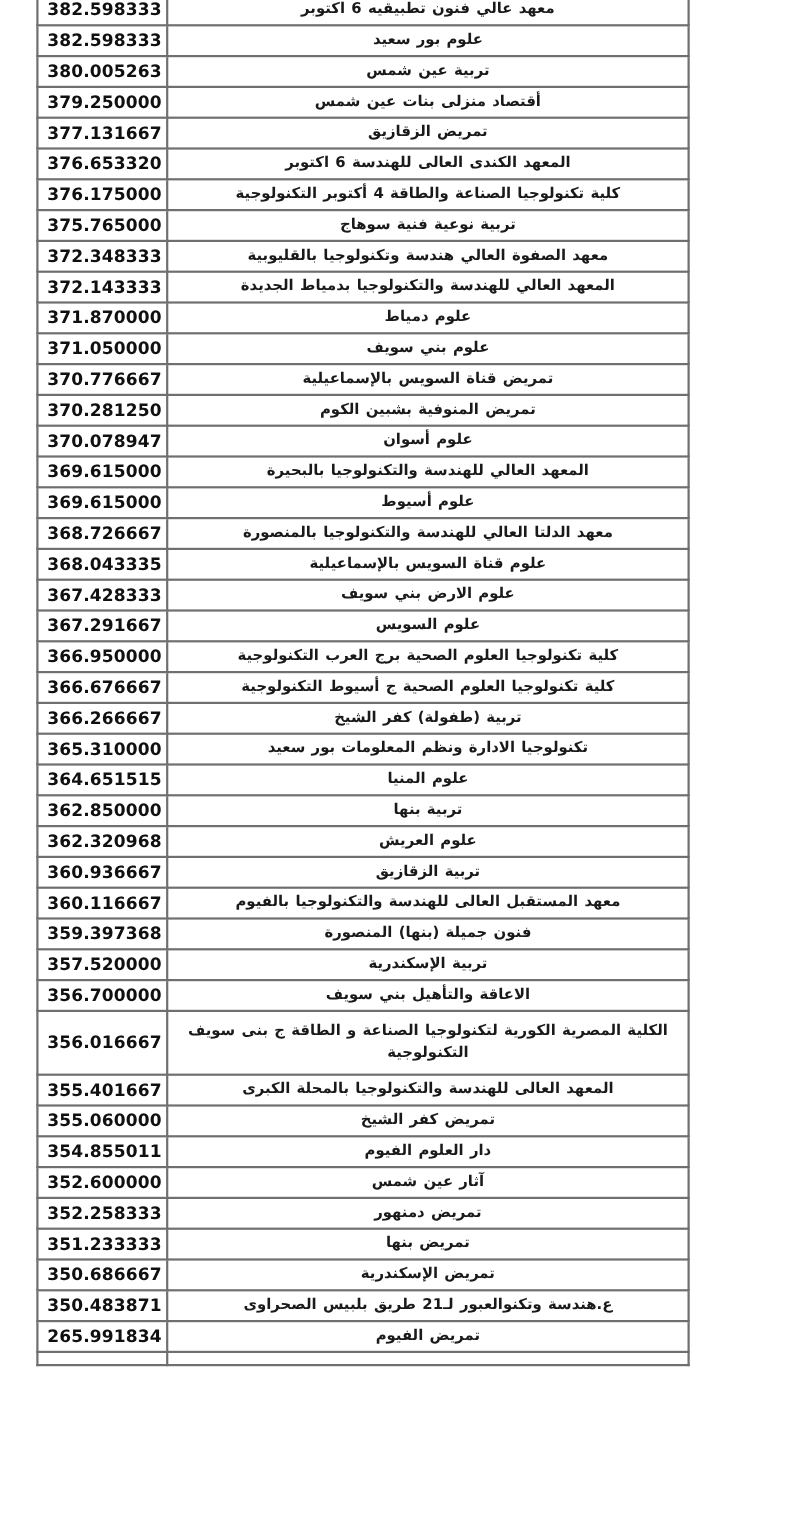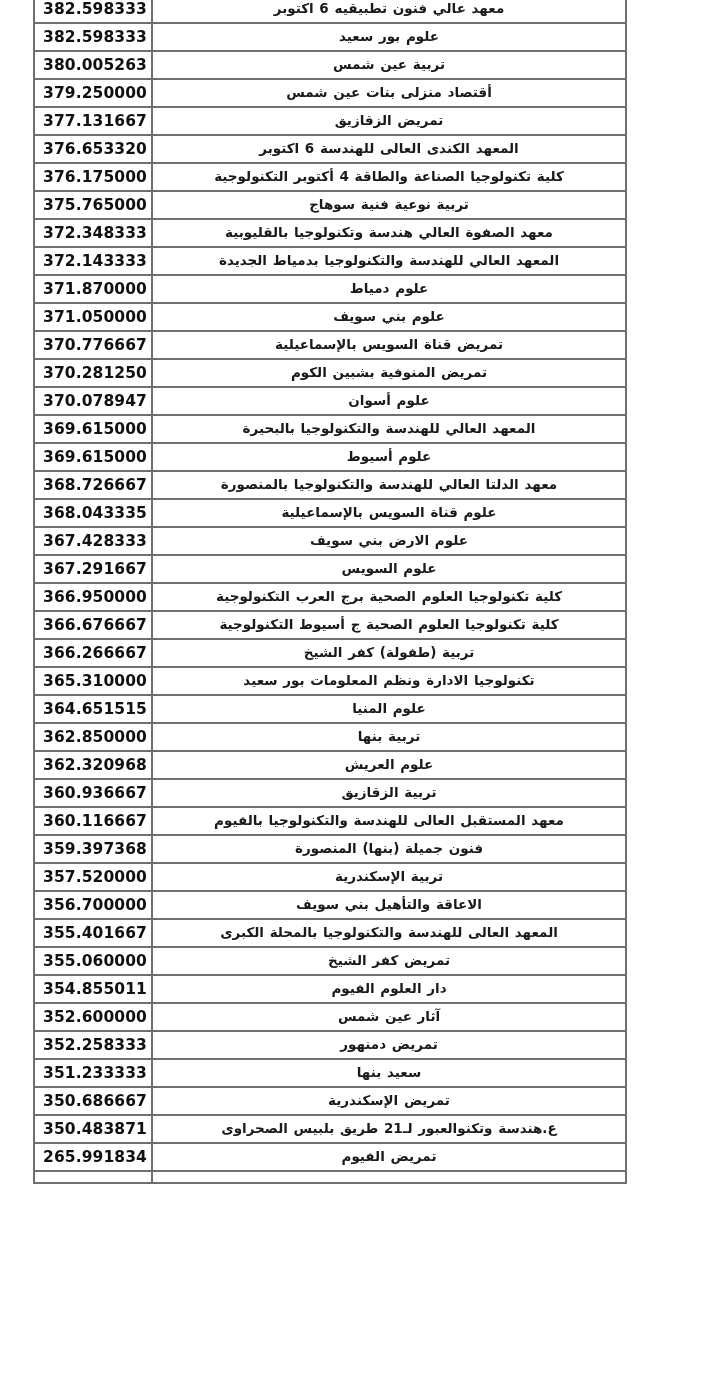--- a/index.html
+++ b/index.html
@@ -214,20 +214,24 @@
             <td class="score">359.397368</td>
           </tr>
           <tr>
             <td class="name">تربية الإسكندرية</td>
             <td class="score">357.520000</td>
           </tr>
           <tr>
             <td class="name">الاعاقة والتأهيل بني سويف</td>
             <td class="score">356.700000</td>
           </tr>
+          <tr class="tall">
+            <td class="name">الكلية المصرية الكورية لتكنولوجيا الصناعة و الطاقة ج بنى سويف التكنولوجية</td>
+            <td class="score">356.016667</td>
+          </tr>
           <tr>
             <td class="name">المعهد العالى للهندسة والتكنولوجيا بالمحلة الكبرى</td>
             <td class="score">355.401667</td>
           </tr>
           <tr>
             <td class="name">تمريض كفر الشيخ</td>
             <td class="score">355.060000</td>
           </tr>
           <tr>
             <td class="name">دار العلوم الفيوم</td>
@@ -235,21 +239,21 @@
           </tr>
           <tr>
             <td class="name">آثار عين شمس</td>
             <td class="score">352.600000</td>
           </tr>
           <tr>
             <td class="name">تمريض دمنهور</td>
             <td class="score">352.258333</td>
           </tr>
           <tr>
-            <td class="name">سعيد بنها</td>
+            <td class="name">تمريض بنها</td>
             <td class="score">351.233333</td>
           </tr>
           <tr>
             <td class="name">تمريض الإسكندرية</td>
             <td class="score">350.686667</td>
           </tr>
           <tr>
             <td class="name">ع.هندسة وتكنوالعبور لـ21 طريق بلبيس الصحراوى</td>
             <td class="score">350.483871</td>
           </tr>

